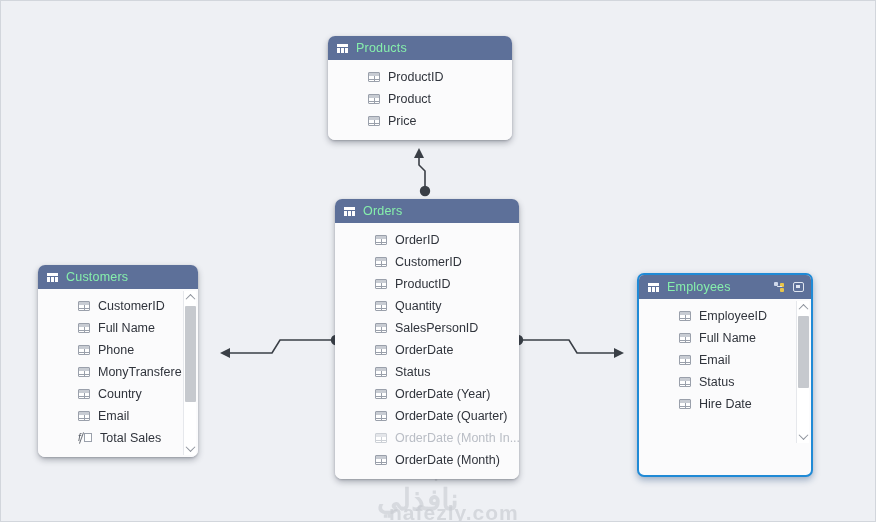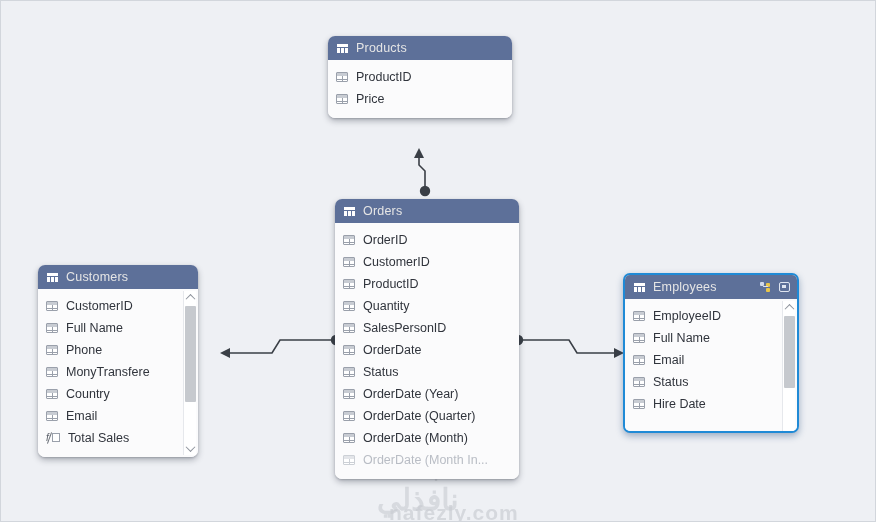--- a/index.html
+++ b/index.html
@@ -83,21 +83,21 @@
     border: 2px solid #1f8ad6;
     box-shadow: 0 3px 7px rgba(30,70,120,.40);
   }
 
   .tbl-hd {
     display: flex;
     align-items: center;
     height: 24px;
     padding: 0 7px 0 9px;
     background: #5d7099;
-    color: #e5e5e5;
+    color: #86efac;
     font-size: 12.5px;
     letter-spacing: .2px;
   }
   .tbl.selected .tbl-hd { background: #5d7099; }
   .hd-title { margin-left: 8px; flex: 1 1 auto; }
   .hd-tools { display: flex; align-items: center; gap: 7px; }
 
   
   .ico-grid-hd {
     width: 11px; height: 9px;
@@ -133,21 +133,21 @@
 
   .tbl-body {
     position: relative;
     background: #fbfbfc;
     padding: 6px 0 8px 0;
   }
   .fld {
     display: flex;
     align-items: center;
     height: 22px;
-    padding-left: 8px;
+    padding-left: 40px;
     font-size: 12.5px;
     color: #30343c;
     white-space: nowrap;
   }
   .fld.dim { color: #b9bdc5; }
   .fld-label { margin-left: 8px; }
 
   
   .ico-fld {
     width: 12px; height: 10px;
@@ -259,20 +259,24 @@
       <span class="ico-grid-hd"></span>
       <span class="hd-title">Products</span>
     </div>
     <div class="tbl-body">
       <div class="fld">
         <span class="ico-fld"></span>
         <span class="fld-label">ProductID</span>
       </div>
       <div class="fld">
         <span class="ico-fld"></span>
+        <span class="fld-label">Product</span>
+      </div>
+      <div class="fld">
+        <span class="ico-fld"></span>
         <span class="fld-label">Price</span>
       </div>
     </div>
   </div>
 
   <div class="tbl" id="tbl-orders" style="left:334px; top:198px; width:184px;">
     <div class="tbl-hd">
       <span class="ico-grid-hd"></span>
       <span class="hd-title">Orders</span>
     </div>
@@ -306,27 +310,27 @@
         <span class="fld-label">Status</span>
       </div>
       <div class="fld">
         <span class="ico-fld"></span>
         <span class="fld-label">OrderDate (Year)</span>
       </div>
       <div class="fld">
         <span class="ico-fld"></span>
         <span class="fld-label">OrderDate (Quarter)</span>
       </div>
+      <div class="fld dim">
+        <span class="ico-fld"></span>
+        <span class="fld-label">OrderDate (Month In...</span>
+      </div>
       <div class="fld">
         <span class="ico-fld"></span>
         <span class="fld-label">OrderDate (Month)</span>
-      </div>
-      <div class="fld dim">
-        <span class="ico-fld"></span>
-        <span class="fld-label">OrderDate (Month In...</span>
       </div>
     </div>
   </div>
 
   <div class="tbl" id="tbl-customers" style="left:37px; top:264px; width:160px;">
     <div class="tbl-hd">
       <span class="ico-grid-hd"></span>
       <span class="hd-title">Customers</span>
     </div>
     <div class="tbl-body">
@@ -368,21 +372,21 @@
             <span class="chev up"></span>
           </div>
         <div class="sbar-thumb" style="top:15px; height:96px;"></div>
         <div class="sbar-dn">
             <span class="chev dn"></span>
           </div>
       </div>
     </div>
   </div>
 
-  <div class="tbl selected" id="tbl-employees" style="left:622px; top:272px; width:176px; height:160px;">
+  <div class="tbl selected" id="tbl-employees" style="left:636px; top:272px; width:176px; height:204px;">
     <div class="tbl-hd">
       <span class="ico-grid-hd"></span>
       <span class="hd-title">Employees</span>
       <span class="hd-tools">
         <span class="ico-link">
             <i></i>
             <i></i>
             <i></i>
             <i></i>
           </span>

